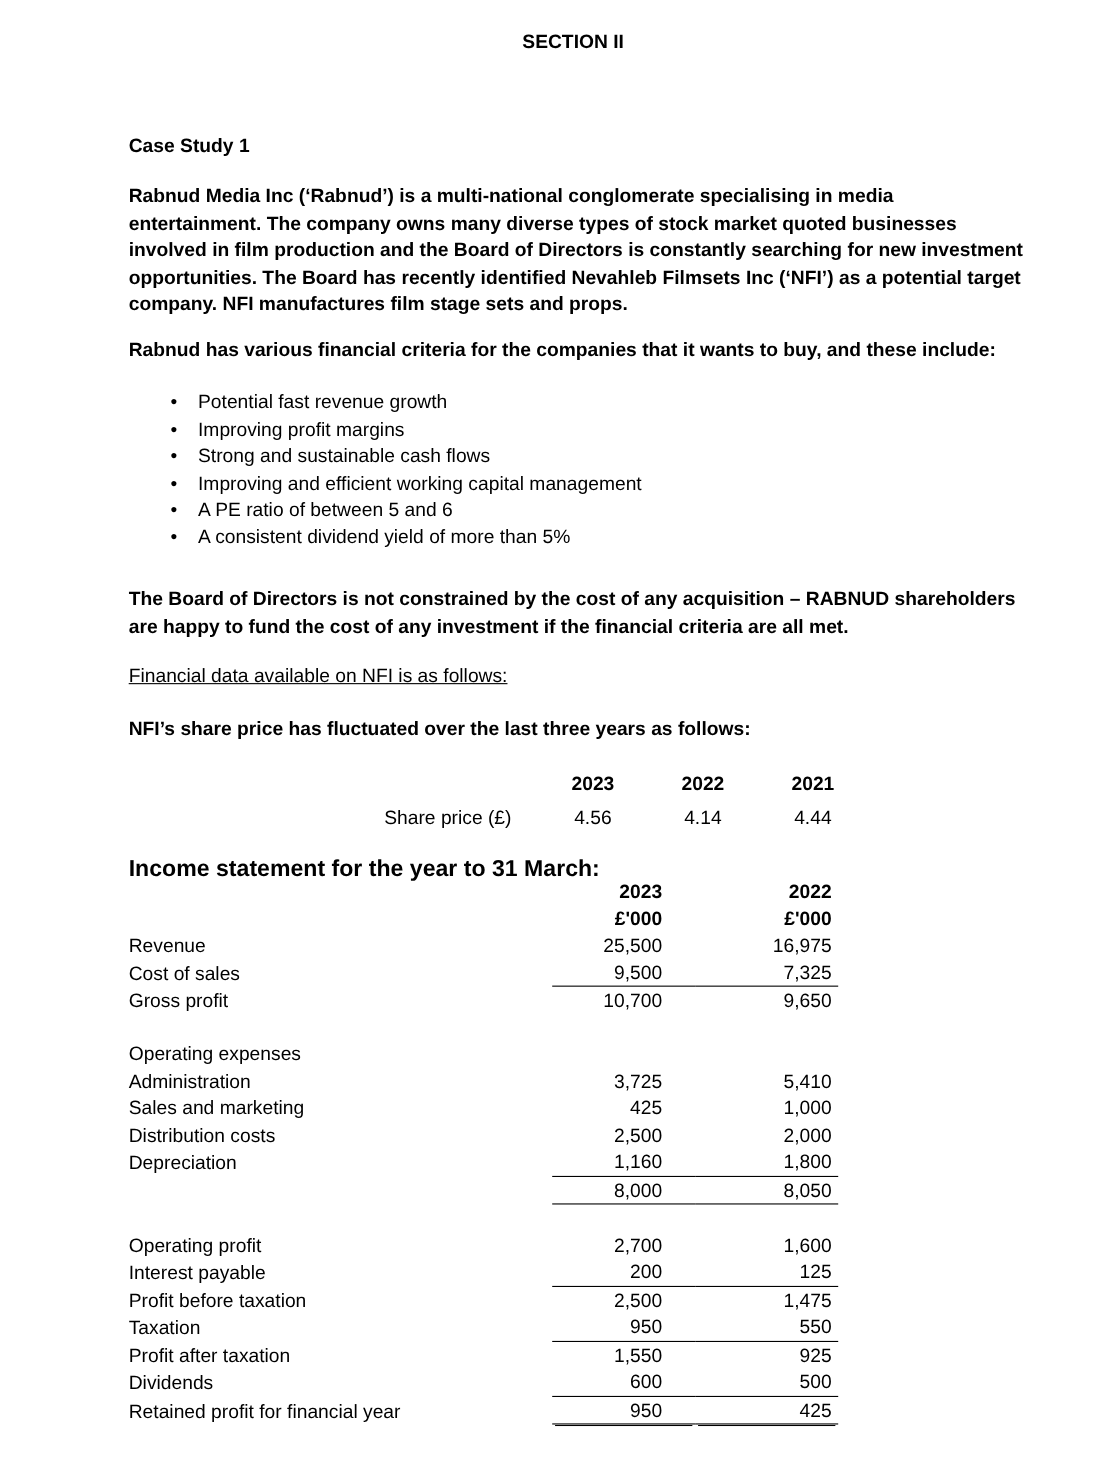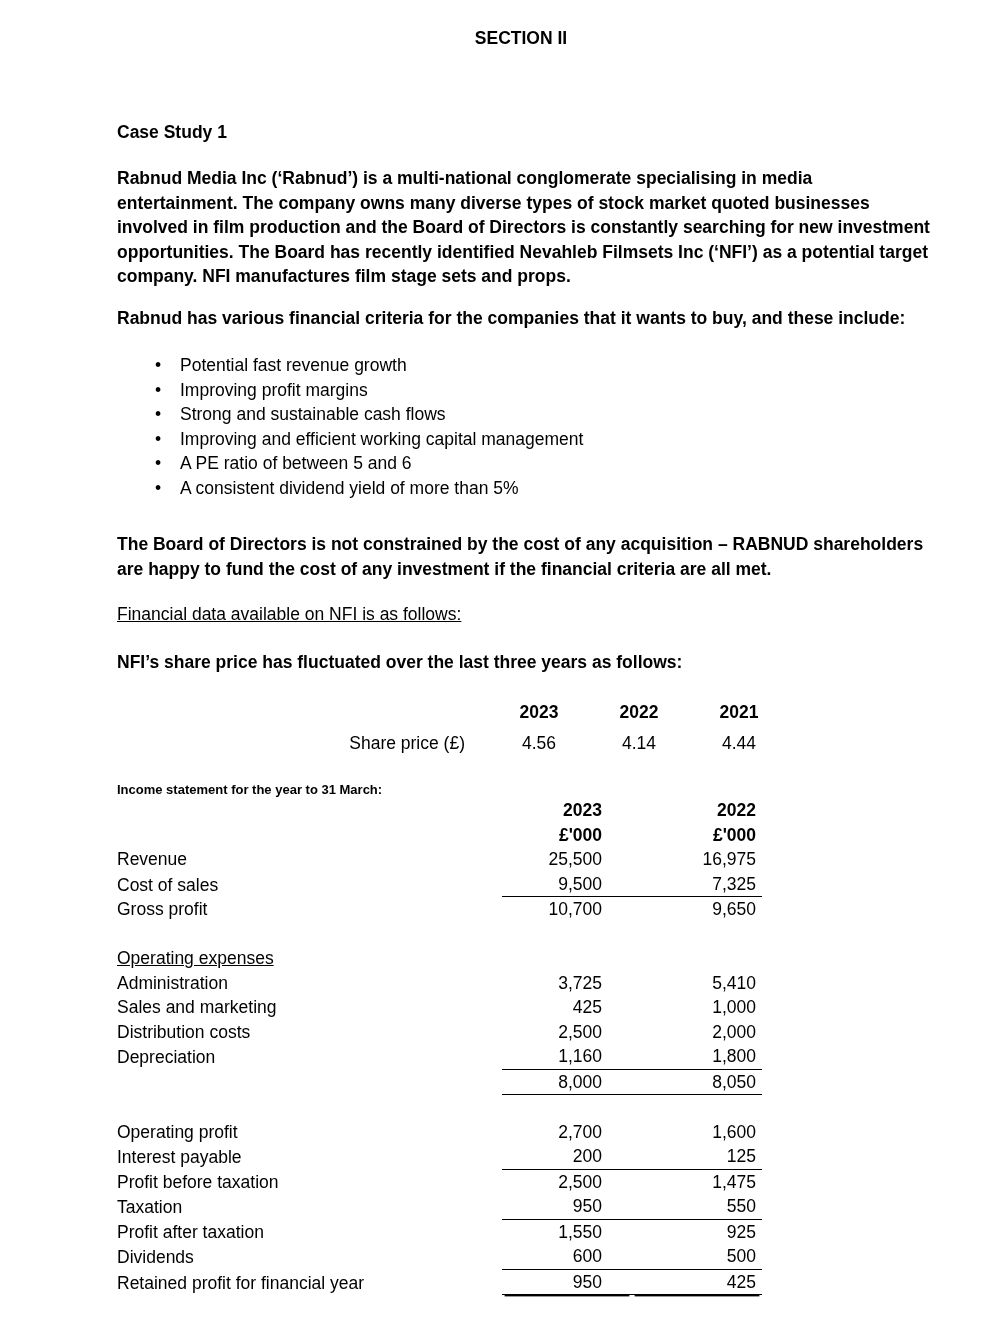--- a/index.html
+++ b/index.html
@@ -115,21 +115,21 @@
     width: 100px;
     text-align: center;
   }
 
   
   #income-statement-heading {
     position: absolute;
     left: 117px;
     top: 778px;
     font-weight: bold;
-    font-size: 13px;
+    font-size: 21px;
   }
 
   #income-statement {
     position: absolute;
     left: 117px;
     top: 798px;
     border-collapse: collapse;
     font-size: 17.5px;
     width: 645px;
   }
@@ -152,21 +152,21 @@
     padding-right: 30px;
   }
   #income-statement td.num.c2 .cell { padding-right: 6px; }
   .rule-bottom .cell { border-bottom: 1.4px solid #000; }
   .rule-double .cell {
     border-bottom: 1.4px solid #000;
     box-shadow: 0 4px 0 -2.6px #000;
   }
   .hdr .cell { font-weight: bold; text-align: right; }
   .spacer td { line-height: 22px; font-size: 1px; }
-  .u-label { text-decoration: underline; }
+  .u-label { }
 </style>
 </head>
 <body>
 
 <div class="page">
 
   <div class="center-head" id="section-title">SECTION II</div>
 
 
   <div id="case-study-heading">Case Study 1</div>

